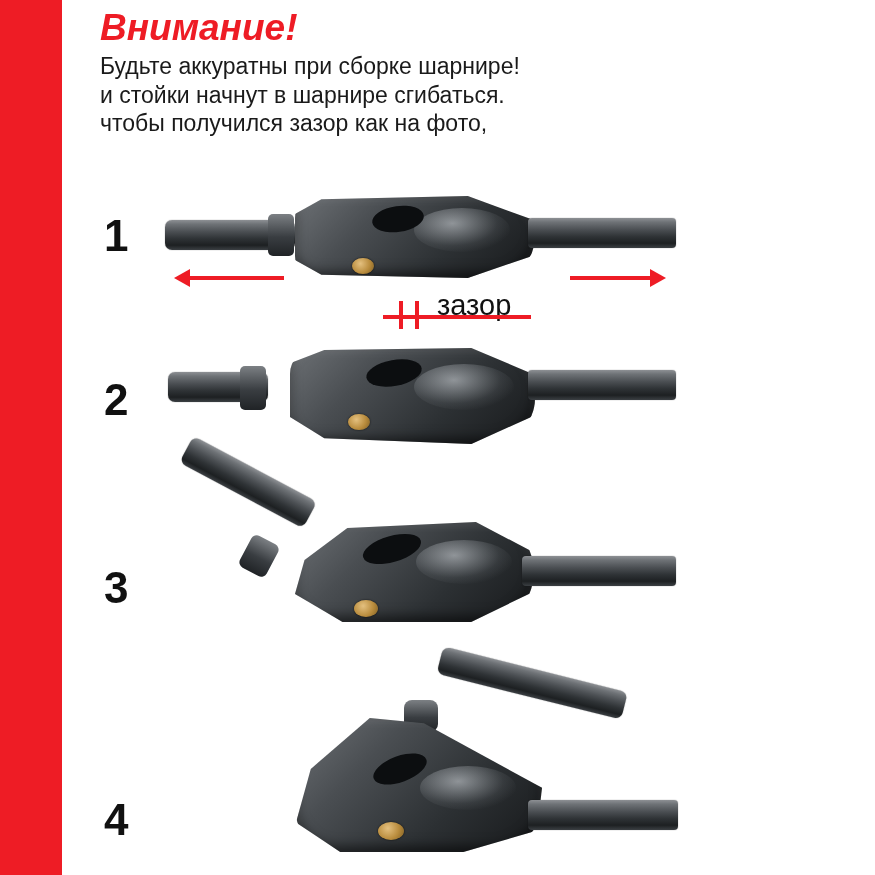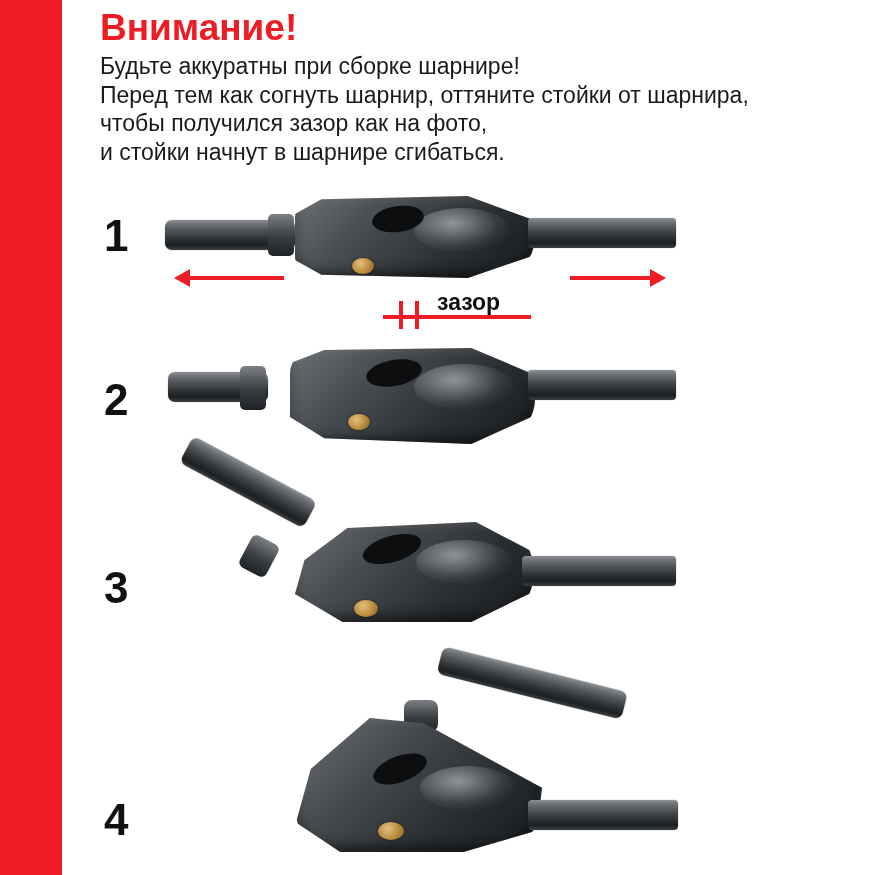--- a/index.html
+++ b/index.html
@@ -32,20 +32,21 @@
     top: 6px;
     width: 760px;
   }
   #title {
     color: #ee1c25;
     font-size: 37px;
     font-weight: bold;
     line-height: 44px;
     letter-spacing: 0px;
     margin: 0 0 2px 0;
+    font-style: italic;
   }
   .subline {
     color: #1a1a1a;
     font-size: 23px;
     line-height: 28.5px;
     white-space: nowrap;
   }
 
   
   .step {
@@ -107,41 +108,39 @@
     position: absolute;
     width: 0; height: 0;
     border-top: 9px solid transparent;
     border-bottom: 9px solid transparent;
   }
   .arrow-head.left  { border-right: 16px solid #ee1c25; }
   .arrow-head.right { border-left: 16px solid #ee1c25; }
 
   .gap-label {
     position: absolute;
-    font-size: 23px;
+    font-size: 29px;
     color: #111111;
     white-space: nowrap;
-    font-weight: bold;
   }
   .gap-bracket {
     position: absolute;
     background: #ee1c25;
   }
 </style>
 </head>
 <body>
 
 <div id="red-bar"></div>
 
 <div id="header">
   <div id="title">Внимание!</div>
   <div class="subline">Будьте аккуратны при сборке шарнире!</div>
-  <div class="subline">Перед тем как согнуть шарнир, оттяните стойки от шарнира,</div>
+  <div class="subline">и стойки начнут в шарнире сгибаться.</div>
   <div class="subline">чтобы получился зазор как на фото,</div>
-  <div class="subline">и стойки начнут в шарнире сгибаться.</div>
 </div>
 
 <div class="step" style="left:0;top:0;width:875px;height:875px;">
   <div class="step-number" style="left:104px;top:214px;">1</div>
 
   <div class="pole" style="left:165px;top:220px;width:130px;height:30px;"></div>
   <div class="pole-cap" style="left:268px;top:214px;width:26px;height:42px;border-radius:5px;"></div>
 
   <div class="hinge-body" style="left:295px;top:196px;width:240px;height:82px;
               border-radius:26px 48px 48px 26px;

